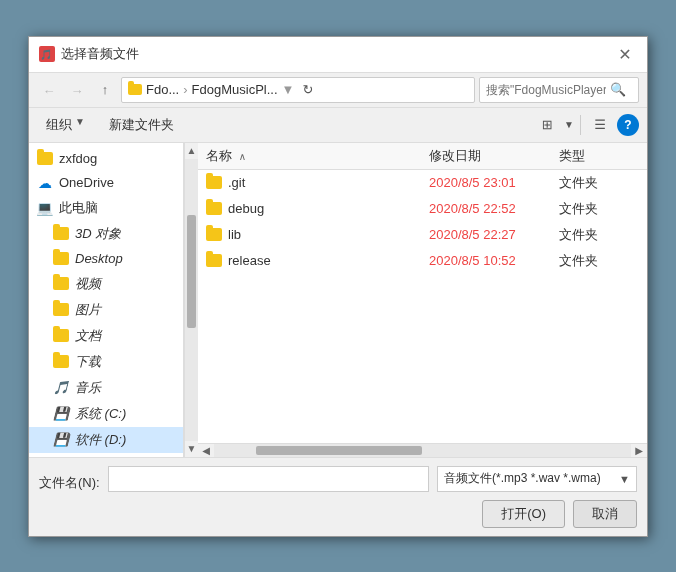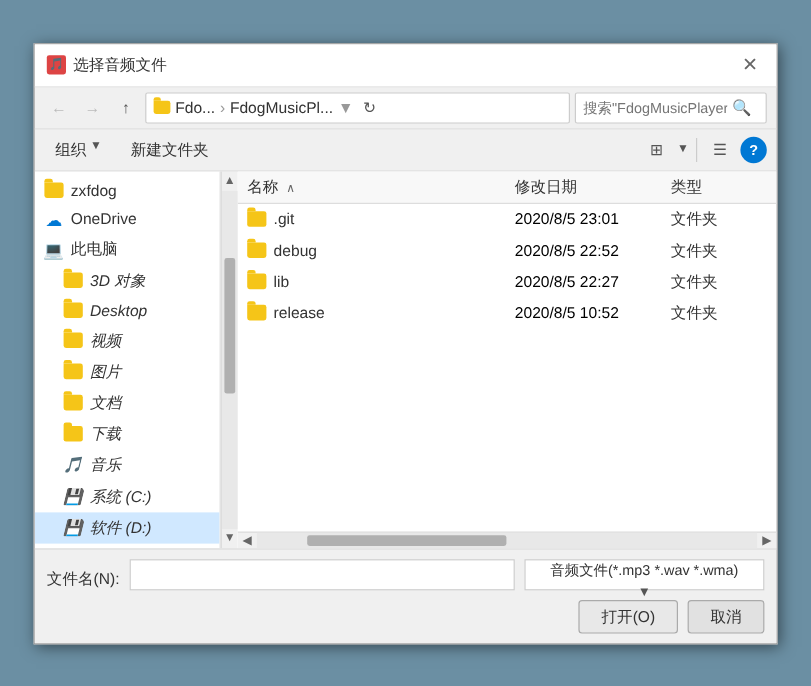--- a/index.html
+++ b/index.html
@@ -304,21 +304,21 @@
       cursor: pointer;
       font-size: 13px;
       color: #333;
     }
     .file-name {
       display: flex;
       align-items: center;
       flex: 1;
       gap: 6px;
     }
-    .file-date { width: 130px; color: #000000; }
+    .file-date { width: 130px; color: #ef4444; }
     .file-type { width: 80px; color: #333; }
 
     .scrollbar-h {
       height: 14px;
       background: #f0f0f0;
       border-top: 1px solid #ddd;
       display: flex;
       align-items: center;
     }
     .scroll-h-arrow {
@@ -375,21 +375,20 @@
       align-items: center;
       background: #fff;
       border: 1px solid #ccc;
       height: 26px;
       padding: 0 6px;
       font-size: 12px;
       color: #333;
       width: 200px;
       cursor: pointer;
       gap: 4px;
-      flex-direction: column;
     }
     .filetype-text { flex: 1; }
     .dropdown-arrow { font-size: 11px; color: #555; }
 
     .action-row {
       display: flex;
       justify-content: flex-end;
       gap: 8px;
     }
     .action-btn {

